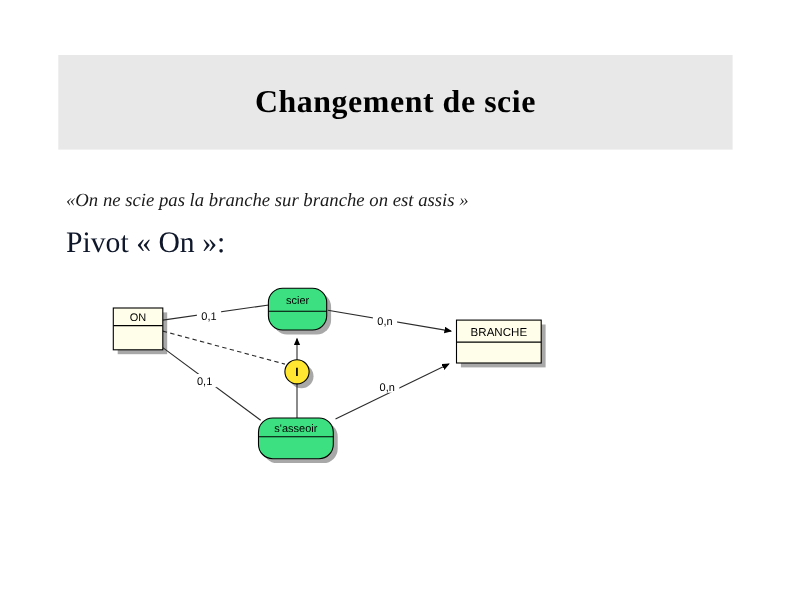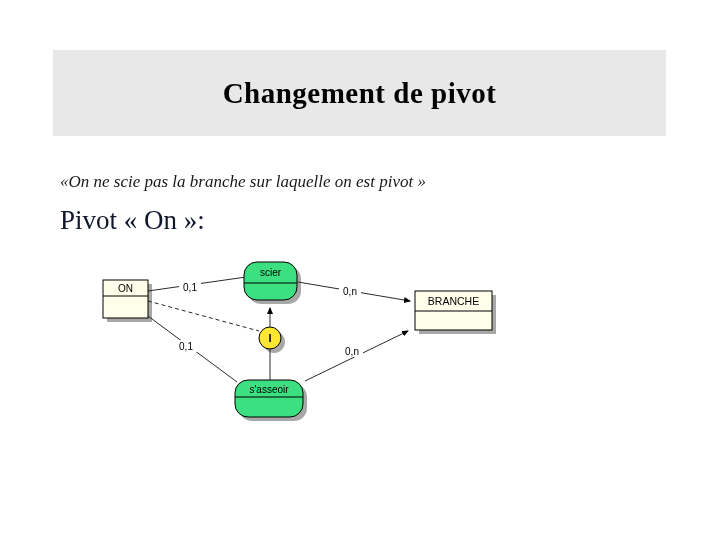--- a/index.html
+++ b/index.html
@@ -39,24 +39,24 @@
   .rel-line{stroke:#2b2b2b;stroke-width:1;fill:none;}
   .rel-line-dashed{stroke:#2b2b2b;stroke-width:1;fill:none;stroke-dasharray:4 3;}
   .shape-outline{stroke:#000000;stroke-width:1;}
   .divider{stroke:#000000;stroke-width:1;}
   .label-bg{fill:#ffffff;}
 </style>
 </head>
 <body>
 
 <div class="title-banner" style="background: rgb(232, 232, 232);">
-  <div class="slide-title">Changement de pivot</div>
+  <div class="slide-title">Changement de scie</div>
 </div>
 
-<div class="quote-line">«On ne scie pas la branche sur laquelle on est pivot »</div>
+<div class="quote-line">«On ne scie pas la branche sur branche on est assis »</div>
 
 <div class="pivot-line">Pivot « On »:</div>
 
 <svg class="diagram-svg" viewBox="0 0 430 180" xmlns="http://www.w3.org/2000/svg">
   <defs>
     <marker id="arrow" markerWidth="8" markerHeight="8" refX="6" refY="3" orient="auto" markerUnits="userSpaceOnUse">
       <path d="M0,0 L7,3 L0,6 z" fill="#000000"></path>
     </marker>
   </defs>
 

